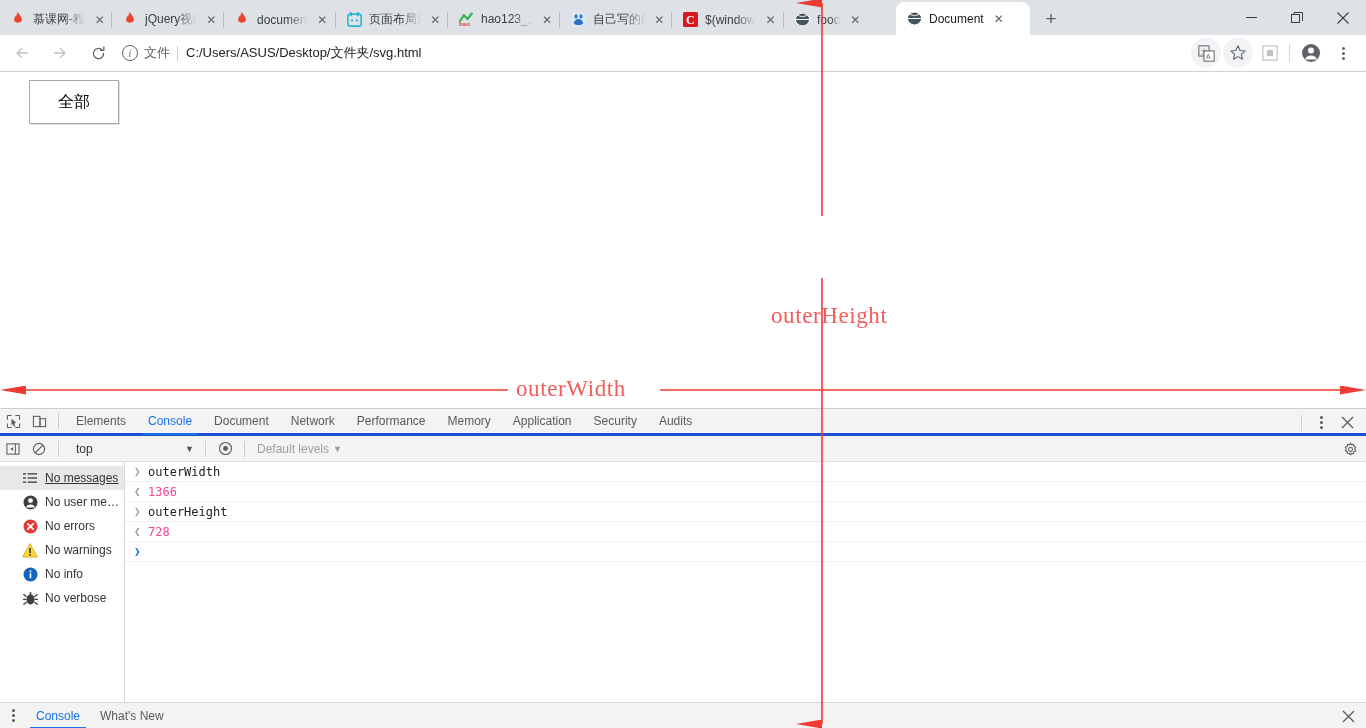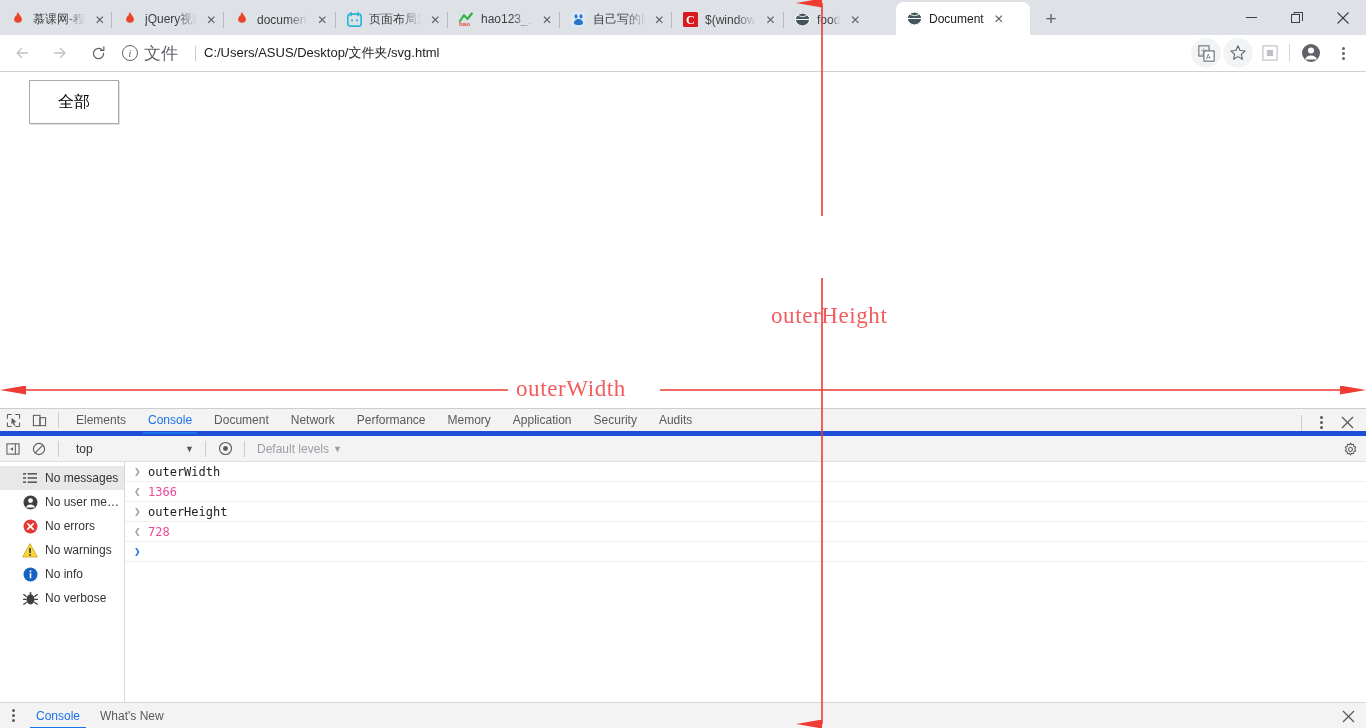--- a/index.html
+++ b/index.html
@@ -104,21 +104,21 @@
     min-width: 0;
   }
   .omni-info {
     width: 16px; height: 16px; flex: 0 0 16px;
     border: 1.3px solid #5f6368; border-radius: 50%;
     display: inline-flex; align-items: center; justify-content: center;
     font-size: 10px; color: #5f6368;
     font-family: "Liberation Serif", serif; font-style: italic;
     margin-right: 6px;
   }
-  .omni-scheme { color: #5f6368; font-size: 17px; margin-right: 17px; }
+  .omni-scheme { color: #5f6368; font-size: 13px; margin-right: 7px; }
   .omni-divider { width:1px; height:15px; background:#c8cbcf; margin-right:8px; }
   .omni-url { color: #202124; font-size: 13px; white-space: nowrap; }
   .tb-icon {
     width: 30px; height: 30px; margin-right: 2px;
     display: inline-flex; align-items: center; justify-content: center;
     color: #5f6368;
     border-radius: 50%;
   }
   .tb-icon.boxed { background: #f1f3f4; }
 
@@ -164,21 +164,21 @@
   .devtools {
     position: absolute; top: 408px; left: 0;
     width: 1366px; height: 320px;
     background: #fff;
     border-top: 1px solid #cdcdcd;
     font-family: "Liberation Sans", sans-serif;
     z-index: 20;
   }
   .dt-tabbar {
     height: 27px; display: flex; align-items: center;
-    border-bottom: 5px solid #1d4ed8;
+    border-bottom: 3px solid #1d4ed8;
     background: #f3f3f3;
     position: relative;
   }
   .dt-tool {
     width: 26px; height: 26px;
     display: inline-flex; align-items: center; justify-content: center;
     color: #5a5a5a;
   }
   .dt-vsep { width: 1px; height: 16px; background: #cdcdcd; margin: 0 6px; }
   .dt-tab {
@@ -240,21 +240,21 @@
     border-right: 1px solid #d8d8d8;
     background: #fff;
     padding-top: 4px;
     font-size: 12px;
   }
   .sb-item {
     display: flex; align-items: center;
     height: 24px; padding-left: 22px;
     color: #333; white-space: nowrap; overflow: hidden;
   }
-  .sb-item.selected { background: #e8e8e8; }
+  .sb-item.selected { background: #e8e8e8; text-decoration: underline; }
   .sb-ic {
     width: 16px; height: 16px; flex: 0 0 16px;
     margin-right: 7px;
     display: inline-flex; align-items: center; justify-content: center;
     font-size: 11px;
   }
 
   .dt-console {
     flex: 1 1 auto; overflow: hidden; background: #fff;
     font-family: "DejaVu Sans Mono", monospace;

